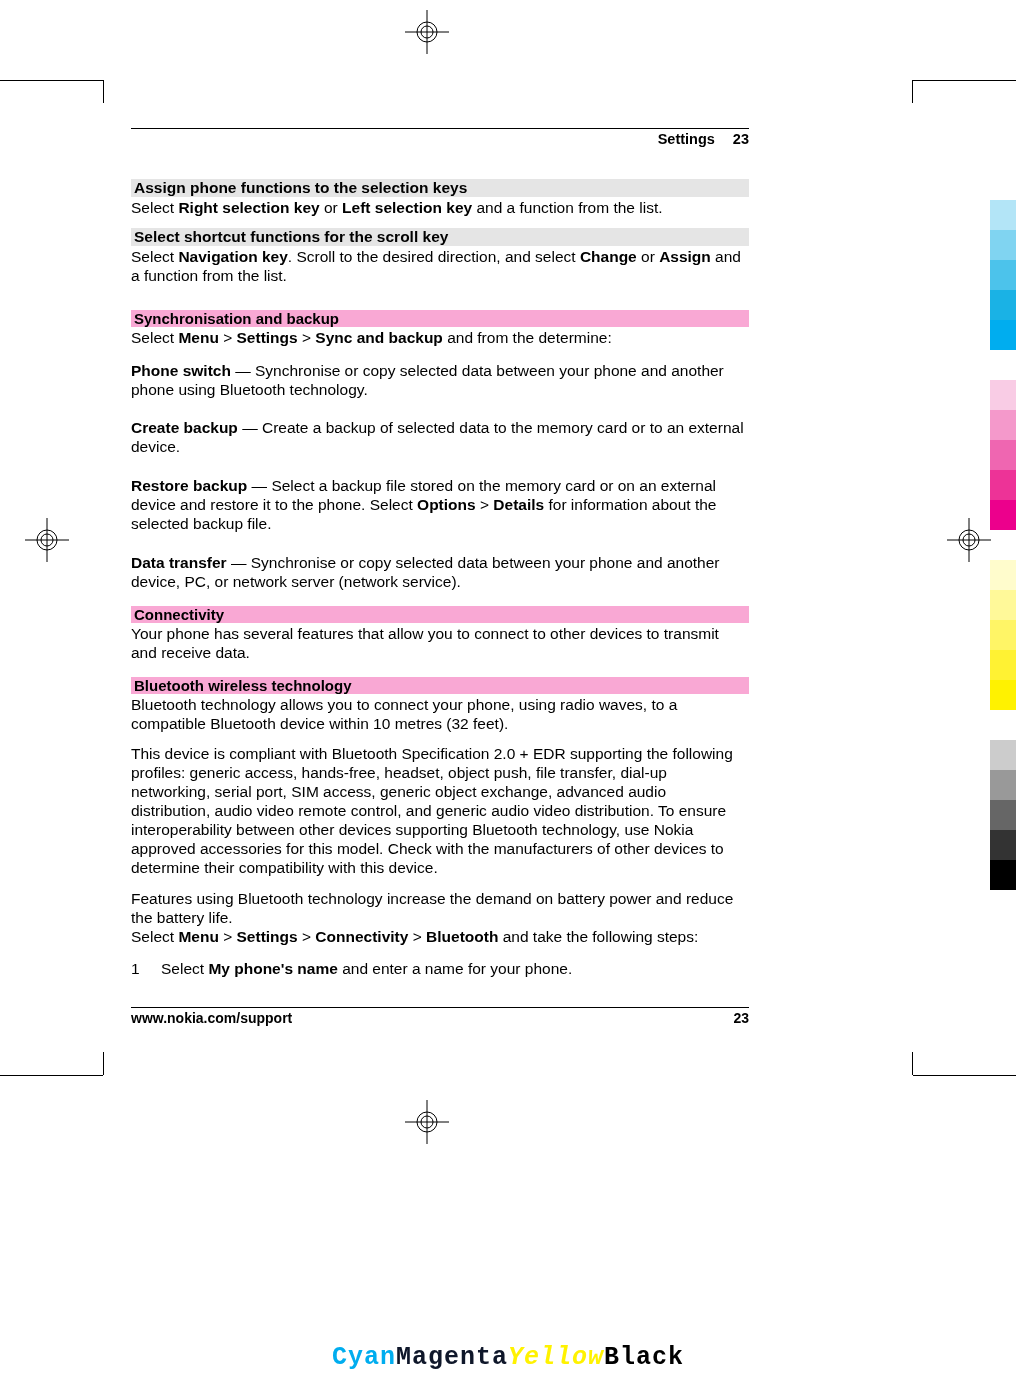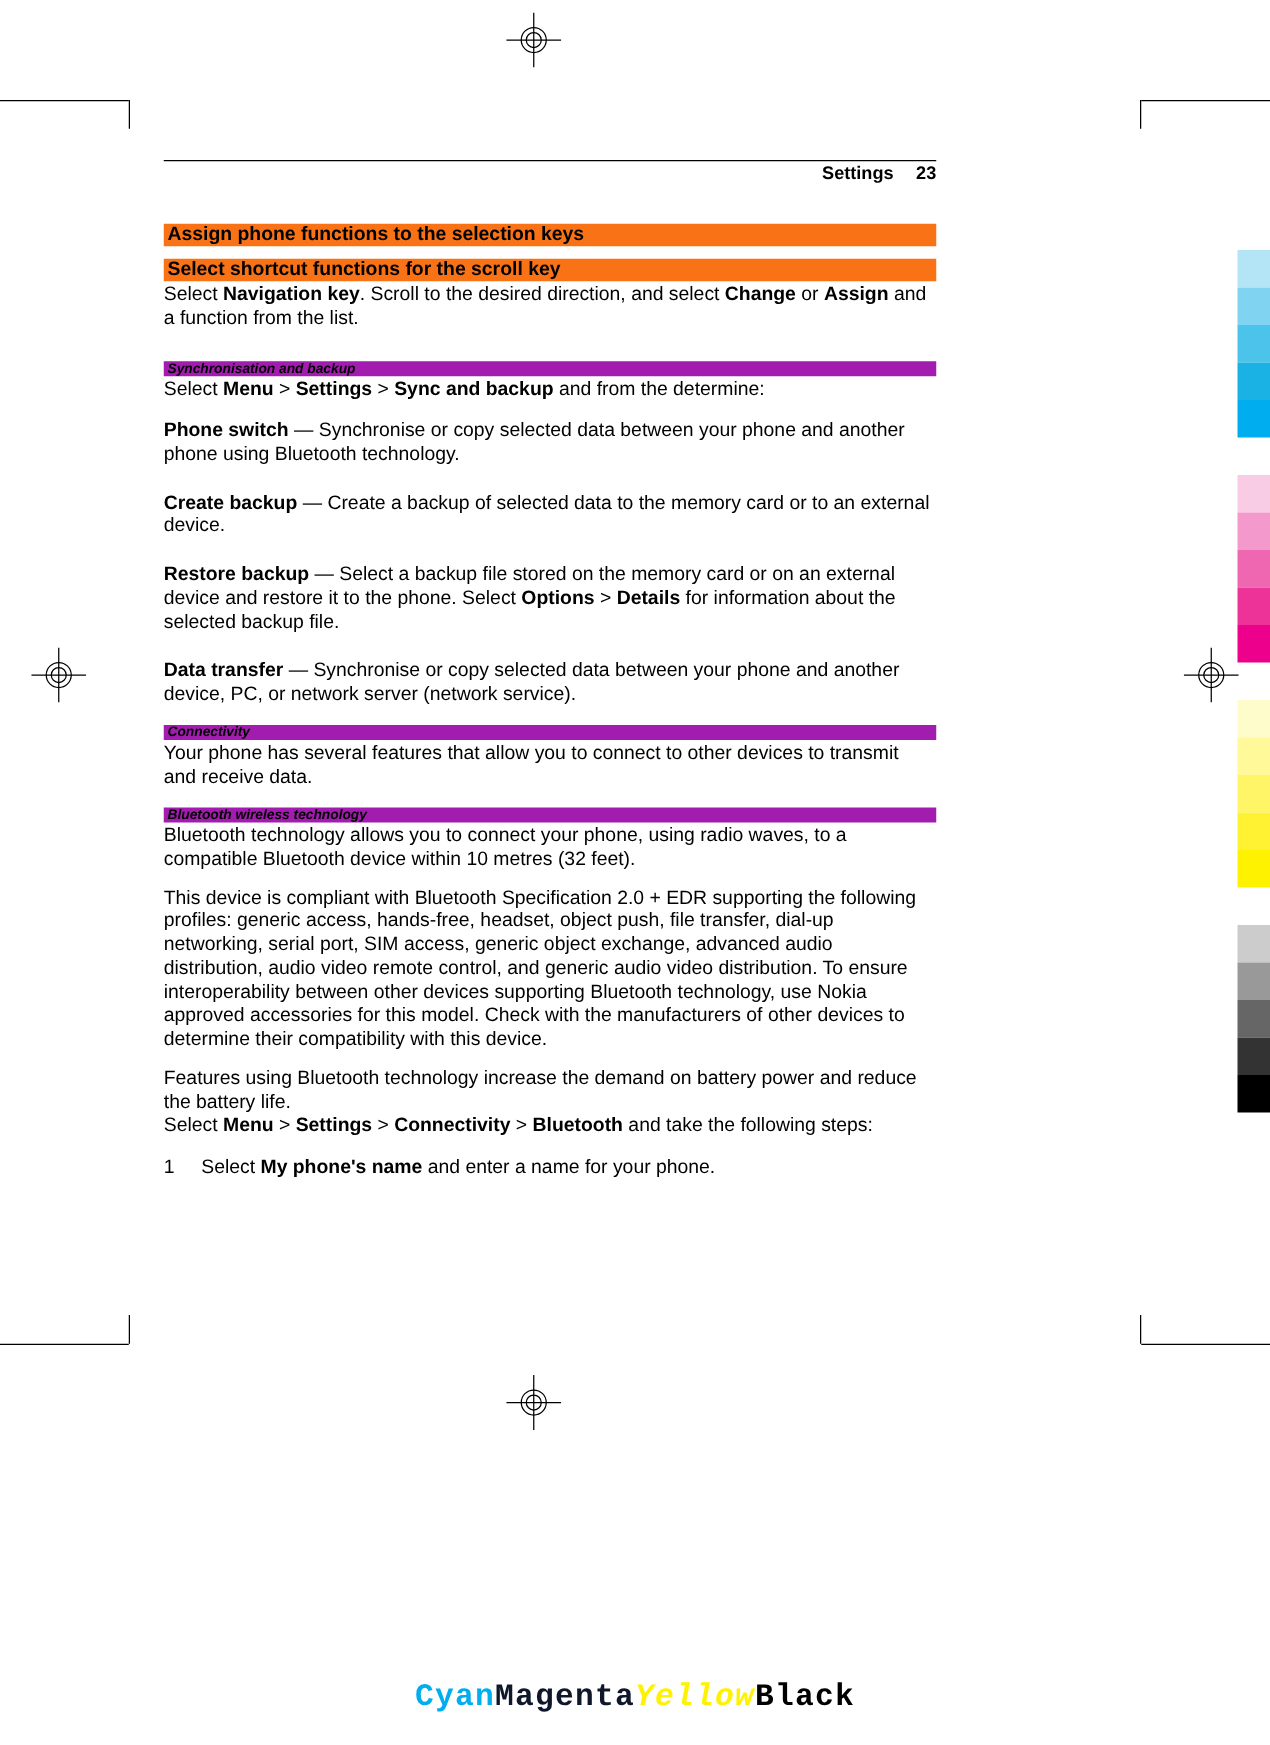--- a/index.html
+++ b/index.html
@@ -39,33 +39,32 @@
   .running-head {
     text-align:right;
     font-size:14.5px;
     padding-bottom:4px;
     padding-top:2px;
   }
   .running-head .sec { font-weight:bold; margin-right:18px; }
   .running-head .pg { font-weight:bold; }
   .content { margin-top:28px; }
   .sub-head-light {
-    background:#f97316;
+    background:#e5e5e5;
     font-weight:bold;
     font-size:15.5px;
     padding:0 3px;
     margin-top:10px;
   }
   .sub-head-dark {
-    background:#a21caf;
-    font-weight:bold;
-    font-size:11px;
+    background:#f9a8d4;
+    font-weight:bold;
+    font-size:15px;
     padding:0 3px;
     margin-top:24px;
-    font-style:italic;
   }
   .para { margin-top:2px; line-height:1.22; }
   .para2 { margin-top:12px; line-height:1.22; }
   .bold { font-weight:bold; }
   .item { margin-top:20px; line-height:1.22; }
   .ol-row { display:flex; margin-top:14px; line-height:1.22; }
   .ol-num { width:30px; flex:none; }
   .footer {
     border-top:1px solid #000;
     margin-top:28px;
@@ -165,20 +164,23 @@
     <div class="cb" style="background: rgb(0, 0, 0);"></div>
   </div>
 
 <div class="page-frame">
   <div class="running-head">
     <span class="sec">Settings</span><span class="pg">23</span>
   </div>
 
   <div class="content">
     <div class="sub-head-light" style="margin-top:0">Assign phone functions to the selection keys</div>
+    <div class="para">
+      <span>Select </span><span class="bold">Right selection key</span><span> or </span><span class="bold">Left selection key</span><span> and a function from the list.</span>
+    </div>
 
     <div class="sub-head-light">Select shortcut functions for the scroll key</div>
     <div class="para">
       <span>Select </span><span class="bold">Navigation key</span><span>. Scroll to the desired direction, and select </span><span class="bold">Change</span><span> or </span><span class="bold">Assign</span><span> and a function from the list.</span>
     </div>
 
     <div class="sub-head-dark">Synchronisation and backup</div>
     <div class="para">
       <span>Select </span><span class="bold">Menu</span><span> &gt; </span><span class="bold">Settings</span><span> &gt; </span><span class="bold">Sync and backup</span><span> and from the determine:</span>
     </div>
@@ -209,17 +211,21 @@
     </div>
 
     <div class="ol-row">
       <div class="ol-num">1</div>
       <div>
         <span>Select </span><span class="bold">My phone's name</span><span> and enter a name for your phone.</span>
       </div>
     </div>
   </div>
 
+  <div class="footer">
+    <span>www.nokia.com/support</span>
+    <span>23</span>
+  </div>
 </div>
 
 <div class="cmyk">
   <span class="c">Cyan</span><span class="m">Magenta</span><span class="y">Yellow</span><span class="k">Black</span>
 </div>
 
 </body></html>

